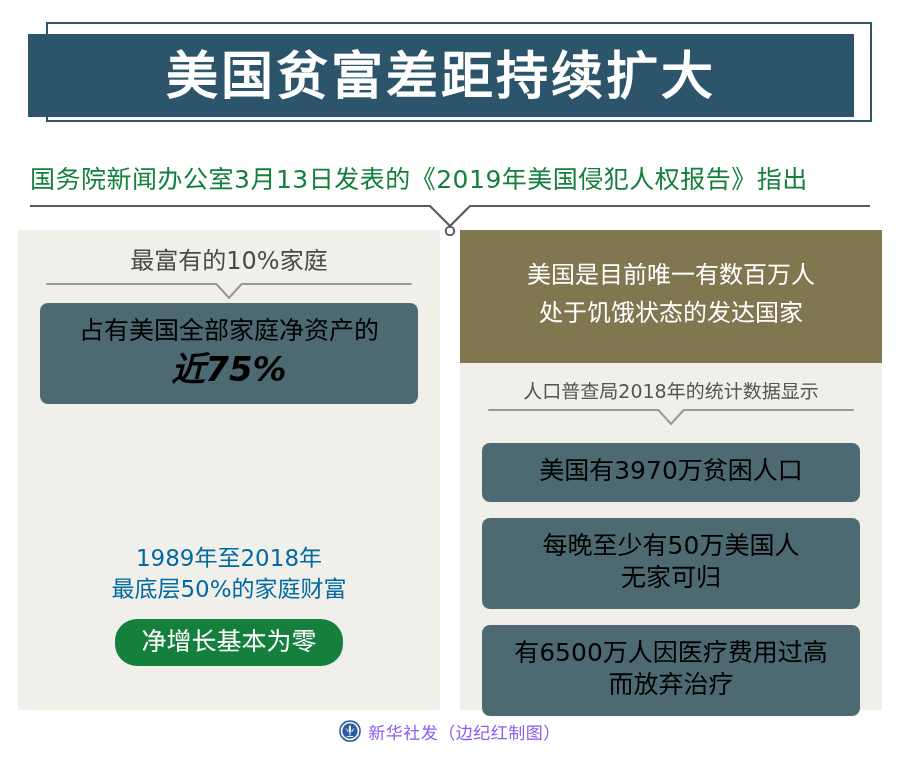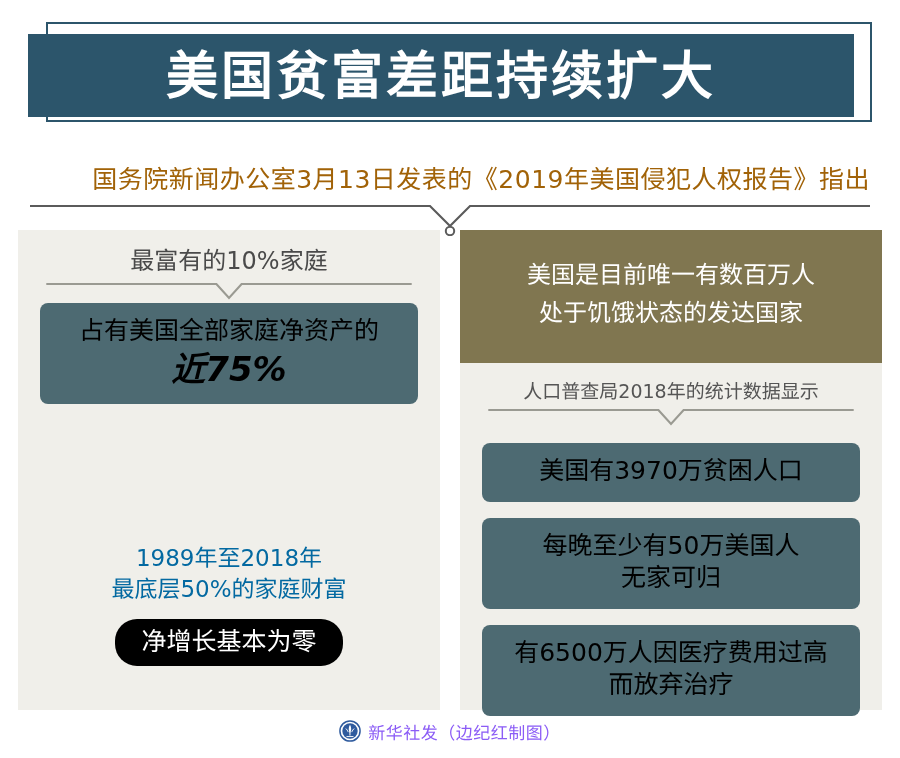--- a/index.html
+++ b/index.html
@@ -54,23 +54,23 @@
     line-height: 1;
     white-space: nowrap;
   }
 
   
   .subtitle-zone {
     margin: 22px 30px 0 30px;
     position: relative;
   }
   .subtitle-text {
-    text-align: right;
+    text-align: left;
     font-size: 25px;
-    color: #a16207;
+    color: #15803d;
     letter-spacing: 0.5px;
     line-height: 1.25;
     white-space: nowrap;
   }
   .subtitle-rule {
     margin-top: 7px;
     height: 34px;
     position: relative;
   }
   .subtitle-rule svg {
@@ -180,21 +180,21 @@
   .note {
     text-align: center;
     font-size: 23px;
     color: #0369a1;
     line-height: 1.35;
     white-space: nowrap;
   }
 
   .pillbox {
     display: inline-block;
-    background: #000000;
+    background: #15803d;
     color: #ffffff;
     border-radius: 22px;
     padding: 7px 26px 9px 26px;
     font-size: 25px;
     line-height: 1.25;
     white-space: nowrap;
   }
   .center-row { text-align: center; }
 
   .rbox { margin-bottom: 16px; }

